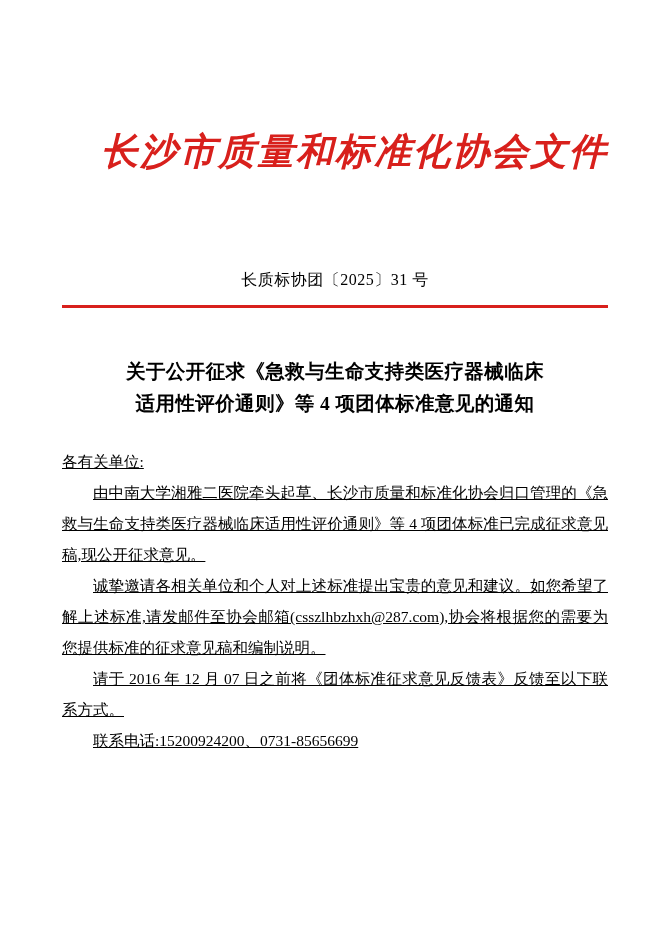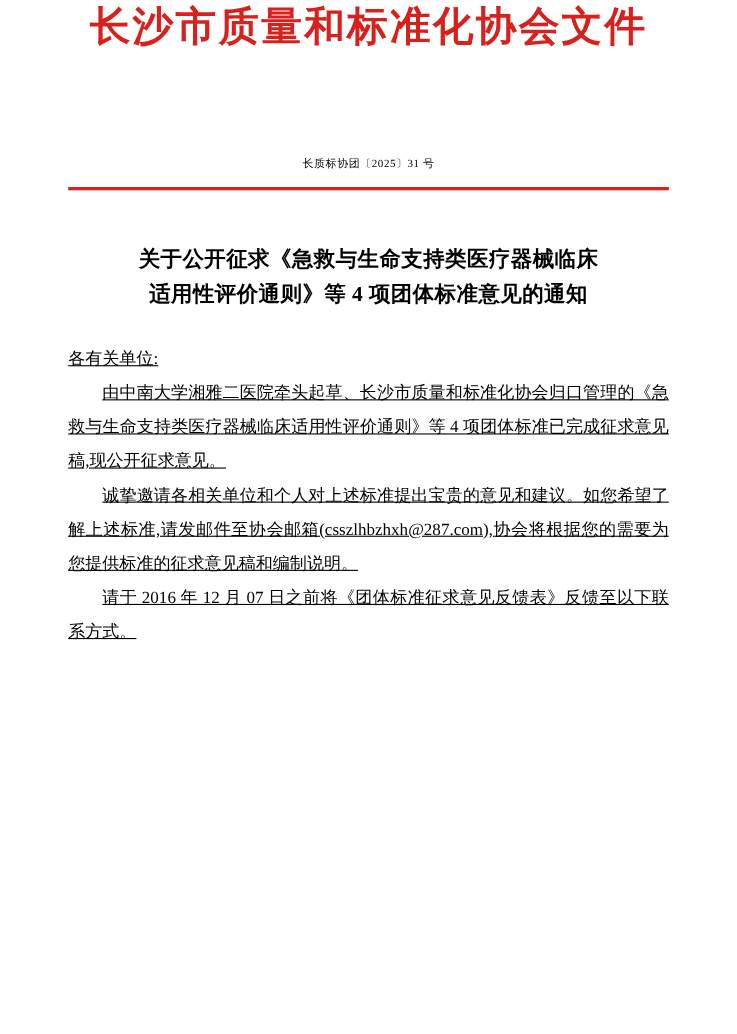--- a/index.html
+++ b/index.html
@@ -15,33 +15,35 @@
     overflow: hidden;
   }
   .page {
     position: relative;
     width: 670px;
     height: 940px;
     box-sizing: border-box;
     padding: 0 62px;
   }
   .doc-title {
-    text-align: center;
+    margin-top: 128px;
+    text-align: right;
     color: #d8201c;
     font-family: "DejaVu Serif", "Liberation Serif", serif;
     font-weight: bold;
     font-size: 37px;
     letter-spacing: 2px;
     line-height: 1.25;
     white-space: nowrap;
+    font-style: italic;
   }
   .doc-number {
     margin-top: 96px;
     text-align: center;
-    font-size: 10px;
+    font-size: 16px;
     letter-spacing: 0.5px;
     color: #000;
   }
   .red-rule {
     margin-top: 14px;
     height: 2.6px;
     background: #d8201c;
     width: 100%;
   }
   .subject {
@@ -85,15 +87,16 @@
   <div class="subject">
     <div>关于公开征求《急救与生命支持类医疗器械临床</div>
     <div>适用性评价通则》等 4 项团体标准意见的通知</div>
   </div>
 
   <div class="body-text">
     <p>各有关单位:</p>
     <p class="indent2">由中南大学湘雅二医院牵头起草、长沙市质量和标准化协会归口管理的《急救与生命支持类医疗器械临床适用性评价通则》等 4 项团体标准已完成征求意见稿,现公开征求意见。</p>
     <p class="indent2">诚挚邀请各相关单位和个人对上述标准提出宝贵的意见和建议。如您希望了解上述标准,请发邮件至协会邮箱(csszlhbzhxh@287.com),协会将根据您的需要为您提供标准的征求意见稿和编制说明。</p>
     <p class="indent2">请于 2016 年 12 月 07 日之前将《团体标准征求意见反馈表》反馈至以下联系方式。</p>
+    <p class="contact">联系电话:15200924200、0731-85656699</p>
   </div>
 
 </div>
 
 </body></html>

